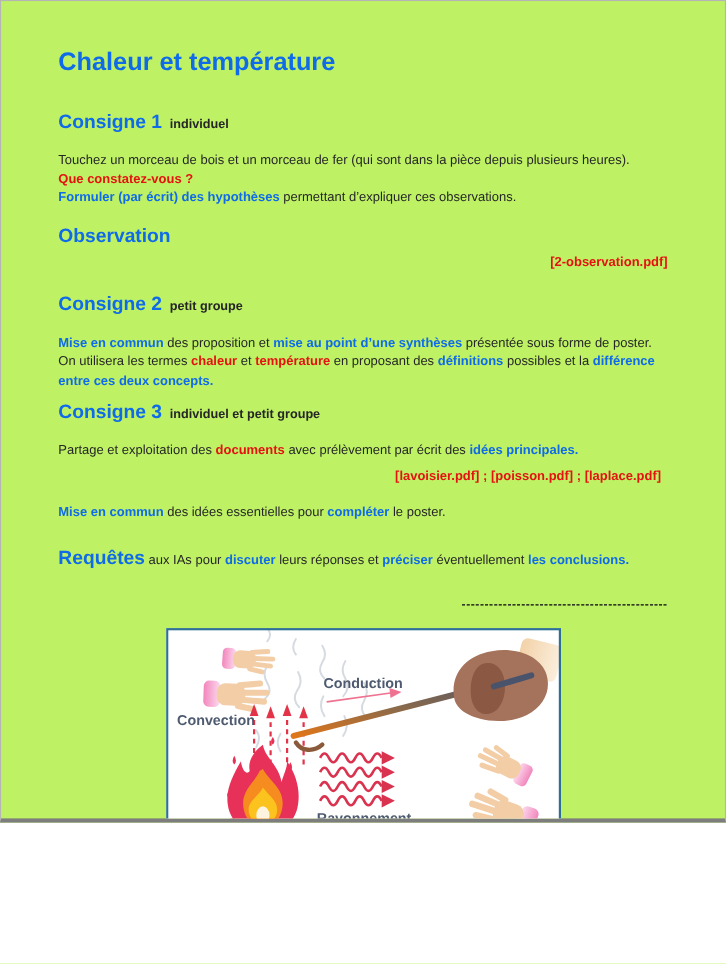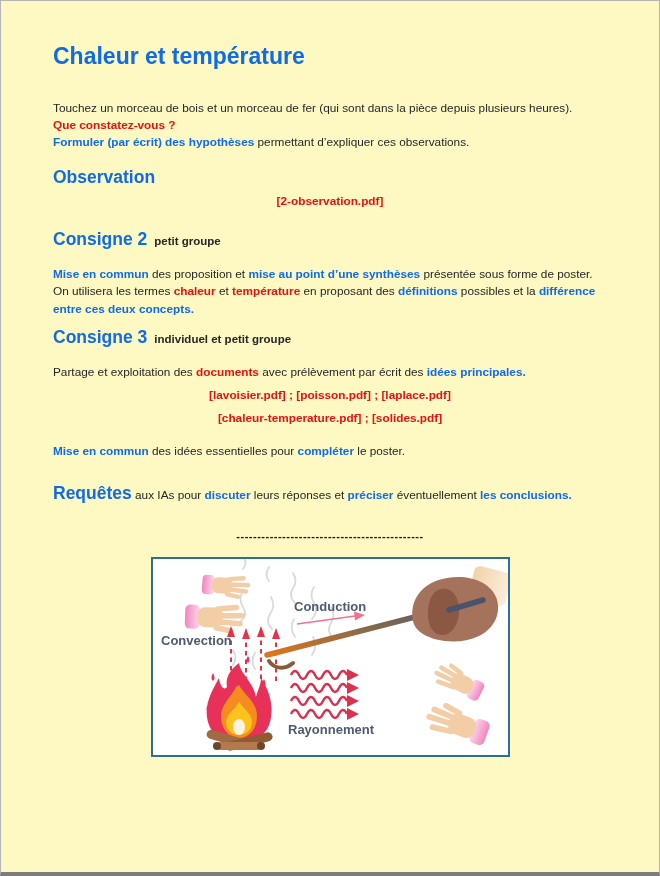--- a/index.html
+++ b/index.html
@@ -5,73 +5,75 @@
   :root{
     --blue:#0f6be8;
     --red:#e51212;
     --ink:#262626;
     --figlabel:#4d5a70;
     --boxborder:#2d7094;
   }
   html,body{margin:0;padding:0;background:#fff;}
   body{font-family:"Liberation Sans",sans-serif;color:var(--ink);}
   .page{
-    position:relative;width:660px;height:876px;box-sizing:border-box;
+    position:relative;width:660px;height:748px;box-sizing:border-box;
     border:1px solid #b5b5b5;border-bottom:4px solid #7d7d7d;
-    background:#fef9c3;padding:42px 52px 0 52px;overflow:hidden;
+    background:#bef264;padding:42px 52px 0 52px;overflow:hidden;
   }
   h1.title{color:var(--blue);font-size:23px;font-weight:bold;margin:0 0 30px 0;letter-spacing:0;}
   .h2row{margin:0 0 11px 0;}
   .h2{color:var(--blue);font-size:17.5px;font-weight:bold;}
   .h2-mode{color:var(--ink);font-size:11.5px;font-weight:bold;margin-left:7px;}
   .mt-obs{margin-top:8px;margin-bottom:5px;}
   .mt-c2{margin-top:19px;}
   .mt-c3{margin-top:9px;}
   p.body{font-size:11.8px;line-height:1.45;margin:16px 0 16px 0;}
   p.tight{margin-bottom:9px;}
-  .center{text-align:center;}
+  .center{text-align:right;}
   .files{color:var(--red);font-weight:bold;font-size:11.8px;line-height:1.45;margin:0 0 10px 0;}
   .files div{margin:6px;}
   .seg-text{color:var(--ink);font-weight:normal;}
   .seg-red{color:var(--red);font-weight:bold;}
   .seg-blue{color:var(--blue);font-weight:bold;}
   .seg-h{color:var(--blue);font-weight:bold;font-size:17.5px;}
   p.bigline{font-size:11.8px;line-height:1.95;margin:0 0 14px 0;}
   p.requetes{margin-bottom:6px;}
   .separator{font-size:11px;letter-spacing:.5px;color:#1a1a1a;margin:20px 0 15px 0;font-weight:bold;}
   .figure{width:359px;margin:0 auto;}
   .figure svg{display:block;}
 </style>
 </head>
 <body>
 
 <div class="page">
 
   <h1 class="title">Chaleur et température</h1>
 
+  <div class="h2row">
+    <span class="h2">Consigne 1</span><span class="h2-mode">individuel</span>
+  </div>
   <p class="body"><span class="seg-text">Touchez un morceau de bois et un morceau de fer (qui sont dans la pièce depuis plusieurs heures).</span><br><span class="seg-red">Que constatez-vous ?</span><br><span class="seg-blue">Formuler (par écrit) des hypothèses</span><span class="seg-text"> permettant d’expliquer ces observations.</span></p>
 
   <div class="h2row mt-obs">
     <span class="h2">Observation</span>
   </div>
   <p class="files center">[2-observation.pdf]</p>
 
   <div class="h2row mt-c2">
     <span class="h2">Consigne 2</span><span class="h2-mode">petit groupe</span>
   </div>
   <p class="body tight"><span class="seg-blue">Mise en commun</span><span class="seg-text"> des proposition et </span><span class="seg-blue">mise au point d’une synthèses</span><span class="seg-text"> présentée sous forme de poster.</span><br><span class="seg-text">On utilisera les termes </span><span class="seg-red">chaleur</span><span class="seg-text"> et </span><span class="seg-red">température</span><span class="seg-text"> en proposant des </span><span class="seg-blue">définitions</span><span class="seg-text"> possibles et la </span><span class="seg-blue">différence entre ces deux concepts.</span></p>
 
   <div class="h2row mt-c3">
     <span class="h2">Consigne 3</span><span class="h2-mode">individuel et petit groupe</span>
   </div>
   <p class="body" style="margin-bottom:1px"><span class="seg-text">Partage et exploitation des </span><span class="seg-red">documents</span><span class="seg-text"> avec prélèvement par écrit des </span><span class="seg-blue">idées principales.</span></p>
 
   <div class="files center">
     <div>[lavoisier.pdf] ; [poisson.pdf] ; [laplace.pdf]</div>
-    <div>[chaleur-temperature.pdf] ; [solides.pdf]</div>
   </div>
 
   <p class="body"><span class="seg-blue">Mise en commun</span><span class="seg-text"> des idées essentielles pour </span><span class="seg-blue">compléter</span><span class="seg-text"> le poster.</span></p>
 
 
   <p class="bigline requetes"><span class="seg-h">Requêtes</span><span class="seg-text"> aux IAs pour </span><span class="seg-blue">discuter</span><span class="seg-text"> leurs réponses et </span><span class="seg-blue">préciser</span><span class="seg-text"> éventuellement </span><span class="seg-blue">les conclusions.</span></p>
 
   <p class="separator center">---------------------------------------------</p>
 
   <div class="figure">

